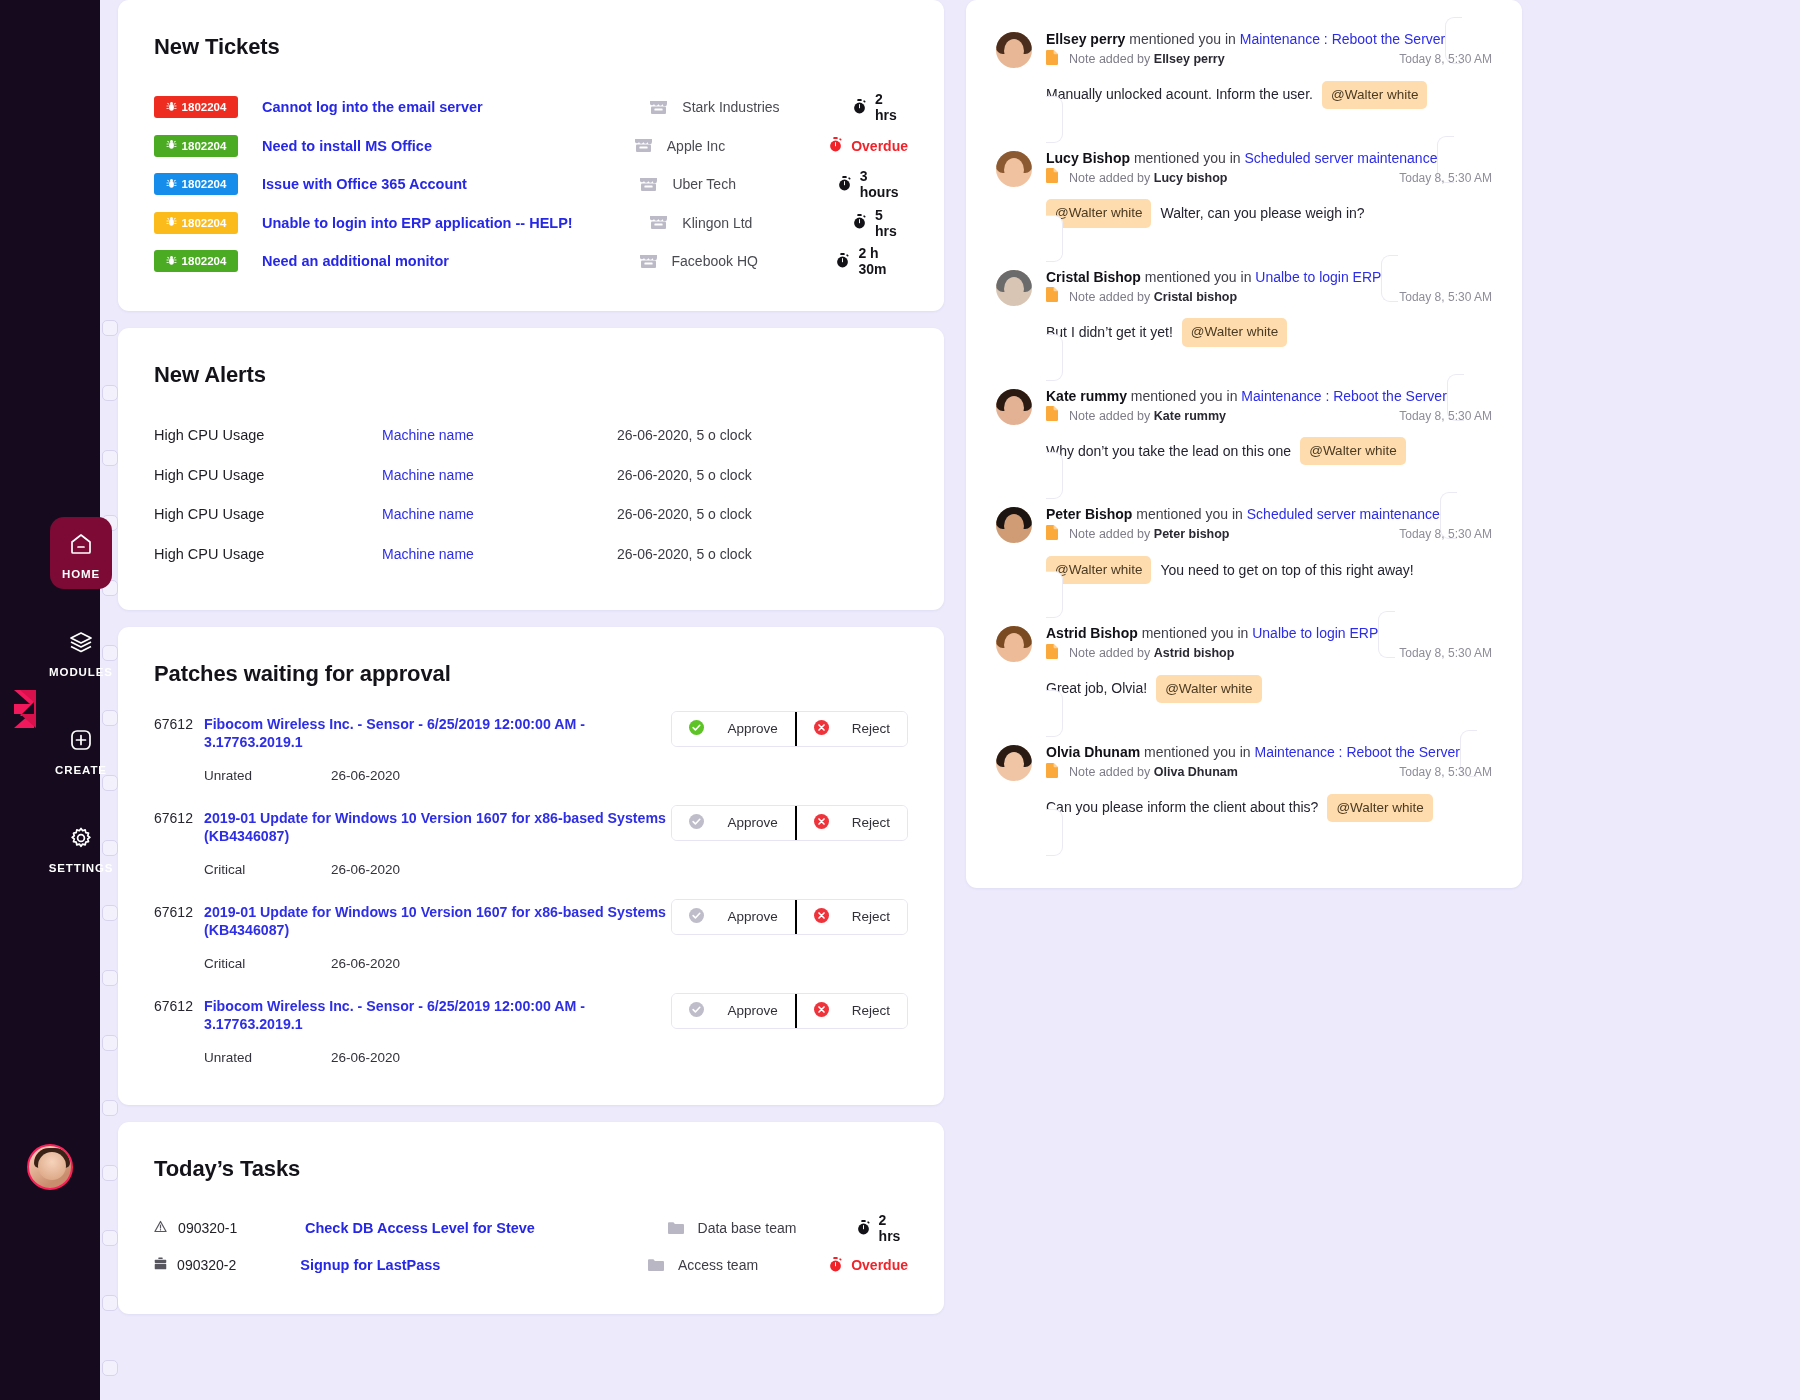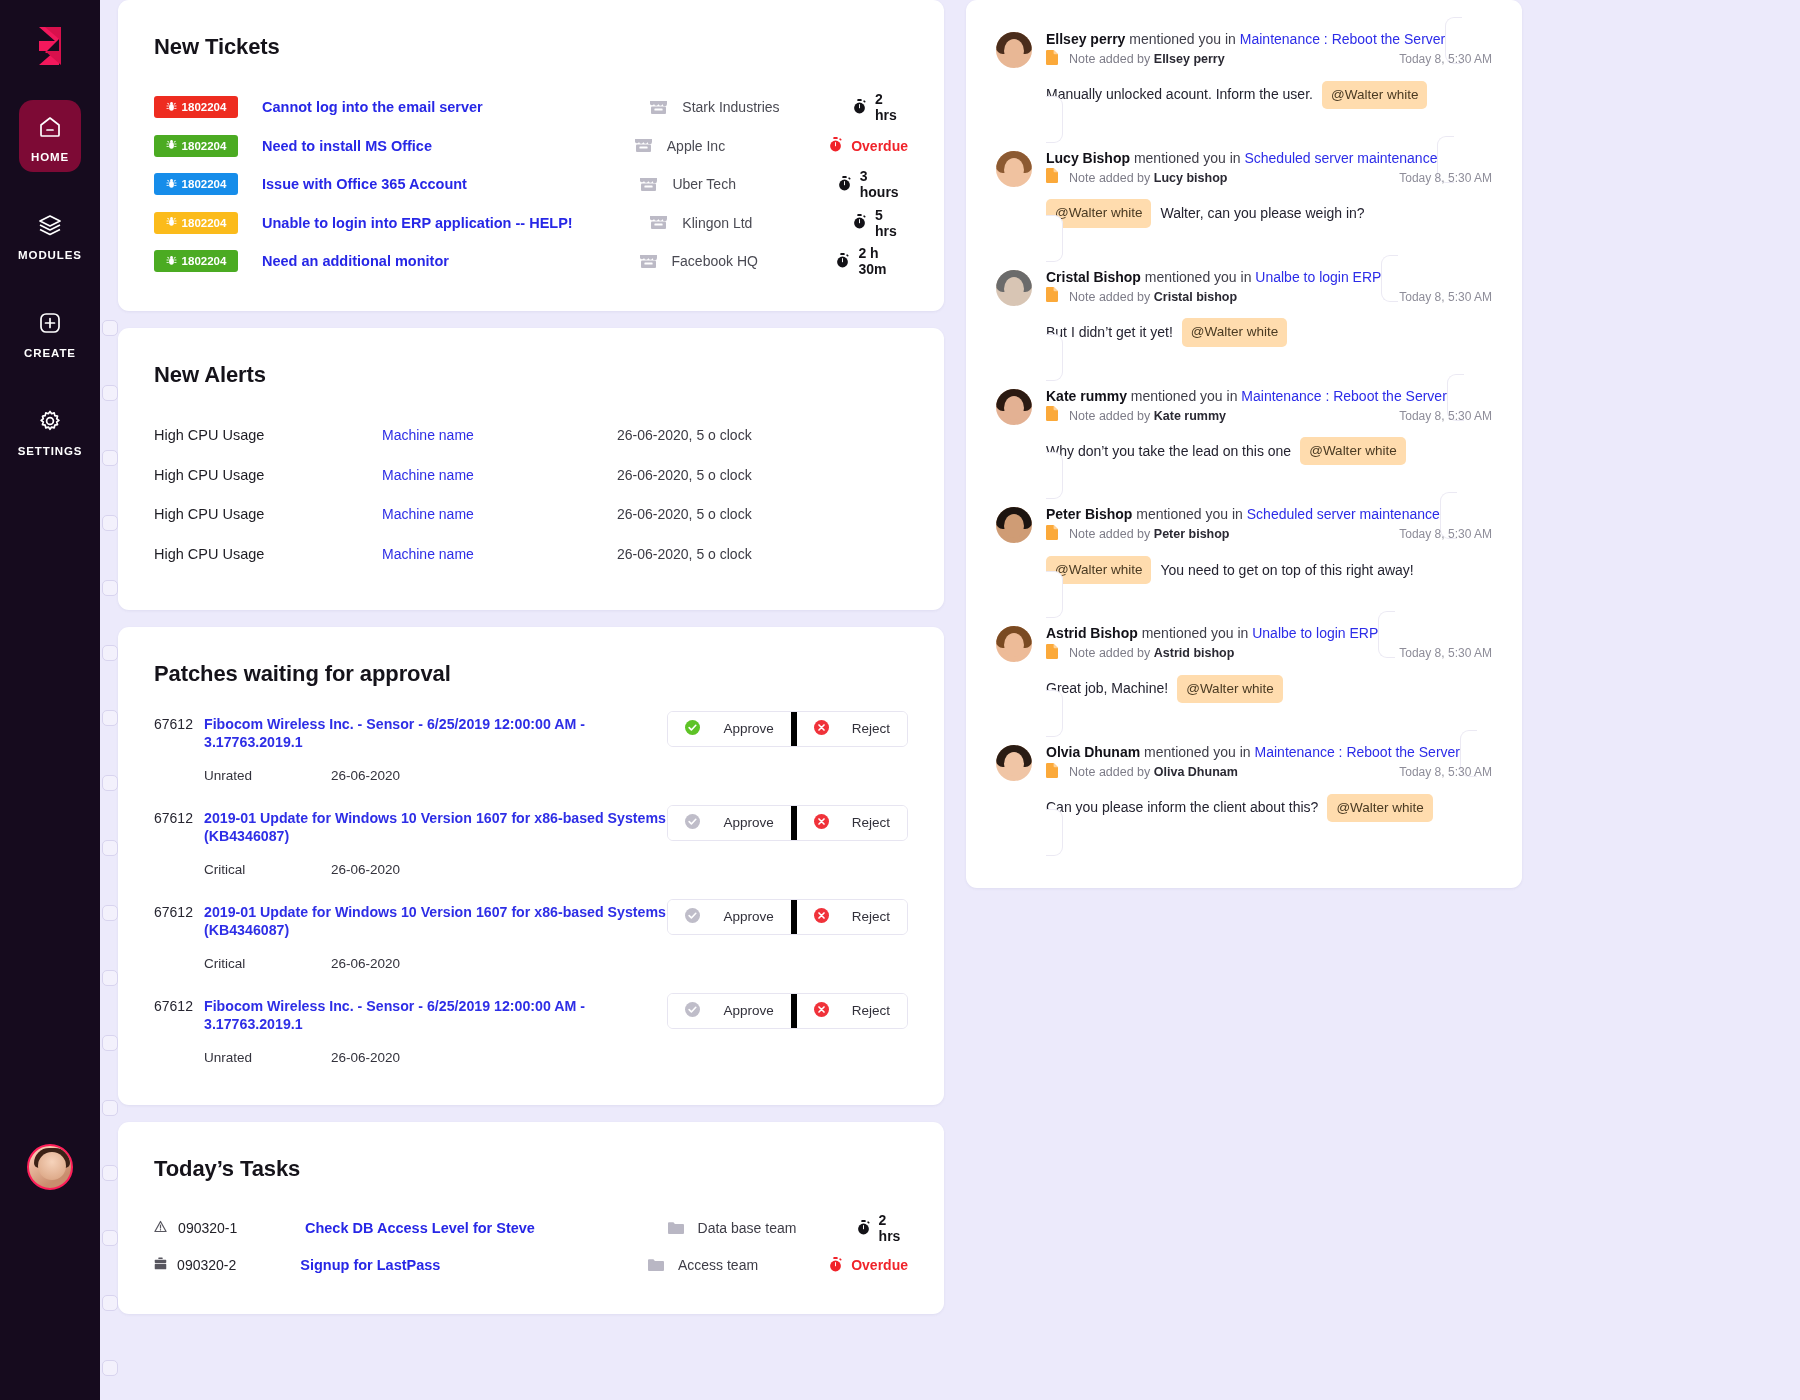--- a/index.html
+++ b/index.html
@@ -9,21 +9,21 @@
     background: #eceafb;
     overflow: hidden;
     position: relative;
   }
 
   
   .sidebar {
     position: absolute; left: 0; top: 0;
     width: 100px; height: 1400px;
     background: #160b1e;
-    display: flex; flex-direction: column; align-items: center;
+    display: flex; flex-direction: row; align-items: center;
     z-index: 20;
   }
   .brand-logo { margin-top: 18px; width: 56px; height: 56px; display:flex; align-items:center; justify-content:center; }
   .nav-list { margin-top: 26px; width: 100%; display: flex; flex-direction: column; align-items: center; }
   .nav-item {
     width: 62px; margin-bottom: 26px;
     display: flex; flex-direction: column; align-items: center; justify-content: center;
     padding: 12px 0 9px 0;
     border-radius: 14px;
     cursor: pointer;
@@ -127,21 +127,21 @@
   .btn-group {
     display: flex; border: 1px solid #e7e5f1; border-radius: 6px;
     overflow: hidden; height: 36px; margin-top: -4px; flex: none;
   }
   .btn {
     display: flex; align-items: center; gap: 23px;
     padding: 0 17px; font-size: 13.5px; color: #31303a;
     background: #fff; cursor: pointer; border: none;
     font-family: inherit;
   }
-  .btn + .btn { border-left: 6px solid #000000; }
+  .btn + .btn { border-left: 2px solid #000000; }
   .ico-circle { width: 15px; height: 15px; flex: none; }
 
   
   .task-row { display:flex; align-items:center; height: 37px; }
   .task-warn { width: 26px; font-size: 13px; color:#53525c; }
   .task-id { width: 98px; font-size: 14px; color:#232229; }
   .task-title { width: 390px; font-size: 14.5px; font-weight:600; color:#2727e6; cursor:pointer;margin-left:36px;}
   .task-team { display:flex; align-items:center; width: 205px; }
   .folder-icon { width:18px;height:14px;margin-right:13px;flex:none;}
   .team-name { font-size:14px; color:#3e3d47; }
@@ -777,21 +777,21 @@
       <span class="note">
         <span class="note-head">
           <span><svg class="note-ico" width="12" height="15" viewBox="0 0 12 15">
   <path d="M0 1.2 a1.2 1.2 0 0 1 1.2 -1.2 H7.6 L12 4.3 V13.8 a1.2 1.2 0 0 1 -1.2 1.2 H1.2 A1.2 1.2 0 0 1 0 13.8 Z" fill="#fba93a"></path>
   <path d="M7.6 0 L12 4.3 H8.6 a1 1 0 0 1 -1 -1 Z" fill="#ffd39a"></path>
                       </svg></span>
           <span class="note-by">Note added by <b>Astrid bishop</b></span>
           <span class="note-time">Today 8, 5:30 AM</span>
         </span>
         <span class="note-text">
-                    <span>Great job, Machine!</span>
+                    <span>Great job, Olvia!</span>
                     <span class="tag">@Walter white</span>
                   </span>
       </span>
     </span>
             </div>
             <div class="mention">
               <span class="m-avatar" style="background:#f0c5a5">
        <span class="h" style="background:#2a1c14"></span>
        <span class="f" style="background:#f0c5a5"></span>
     </span>

